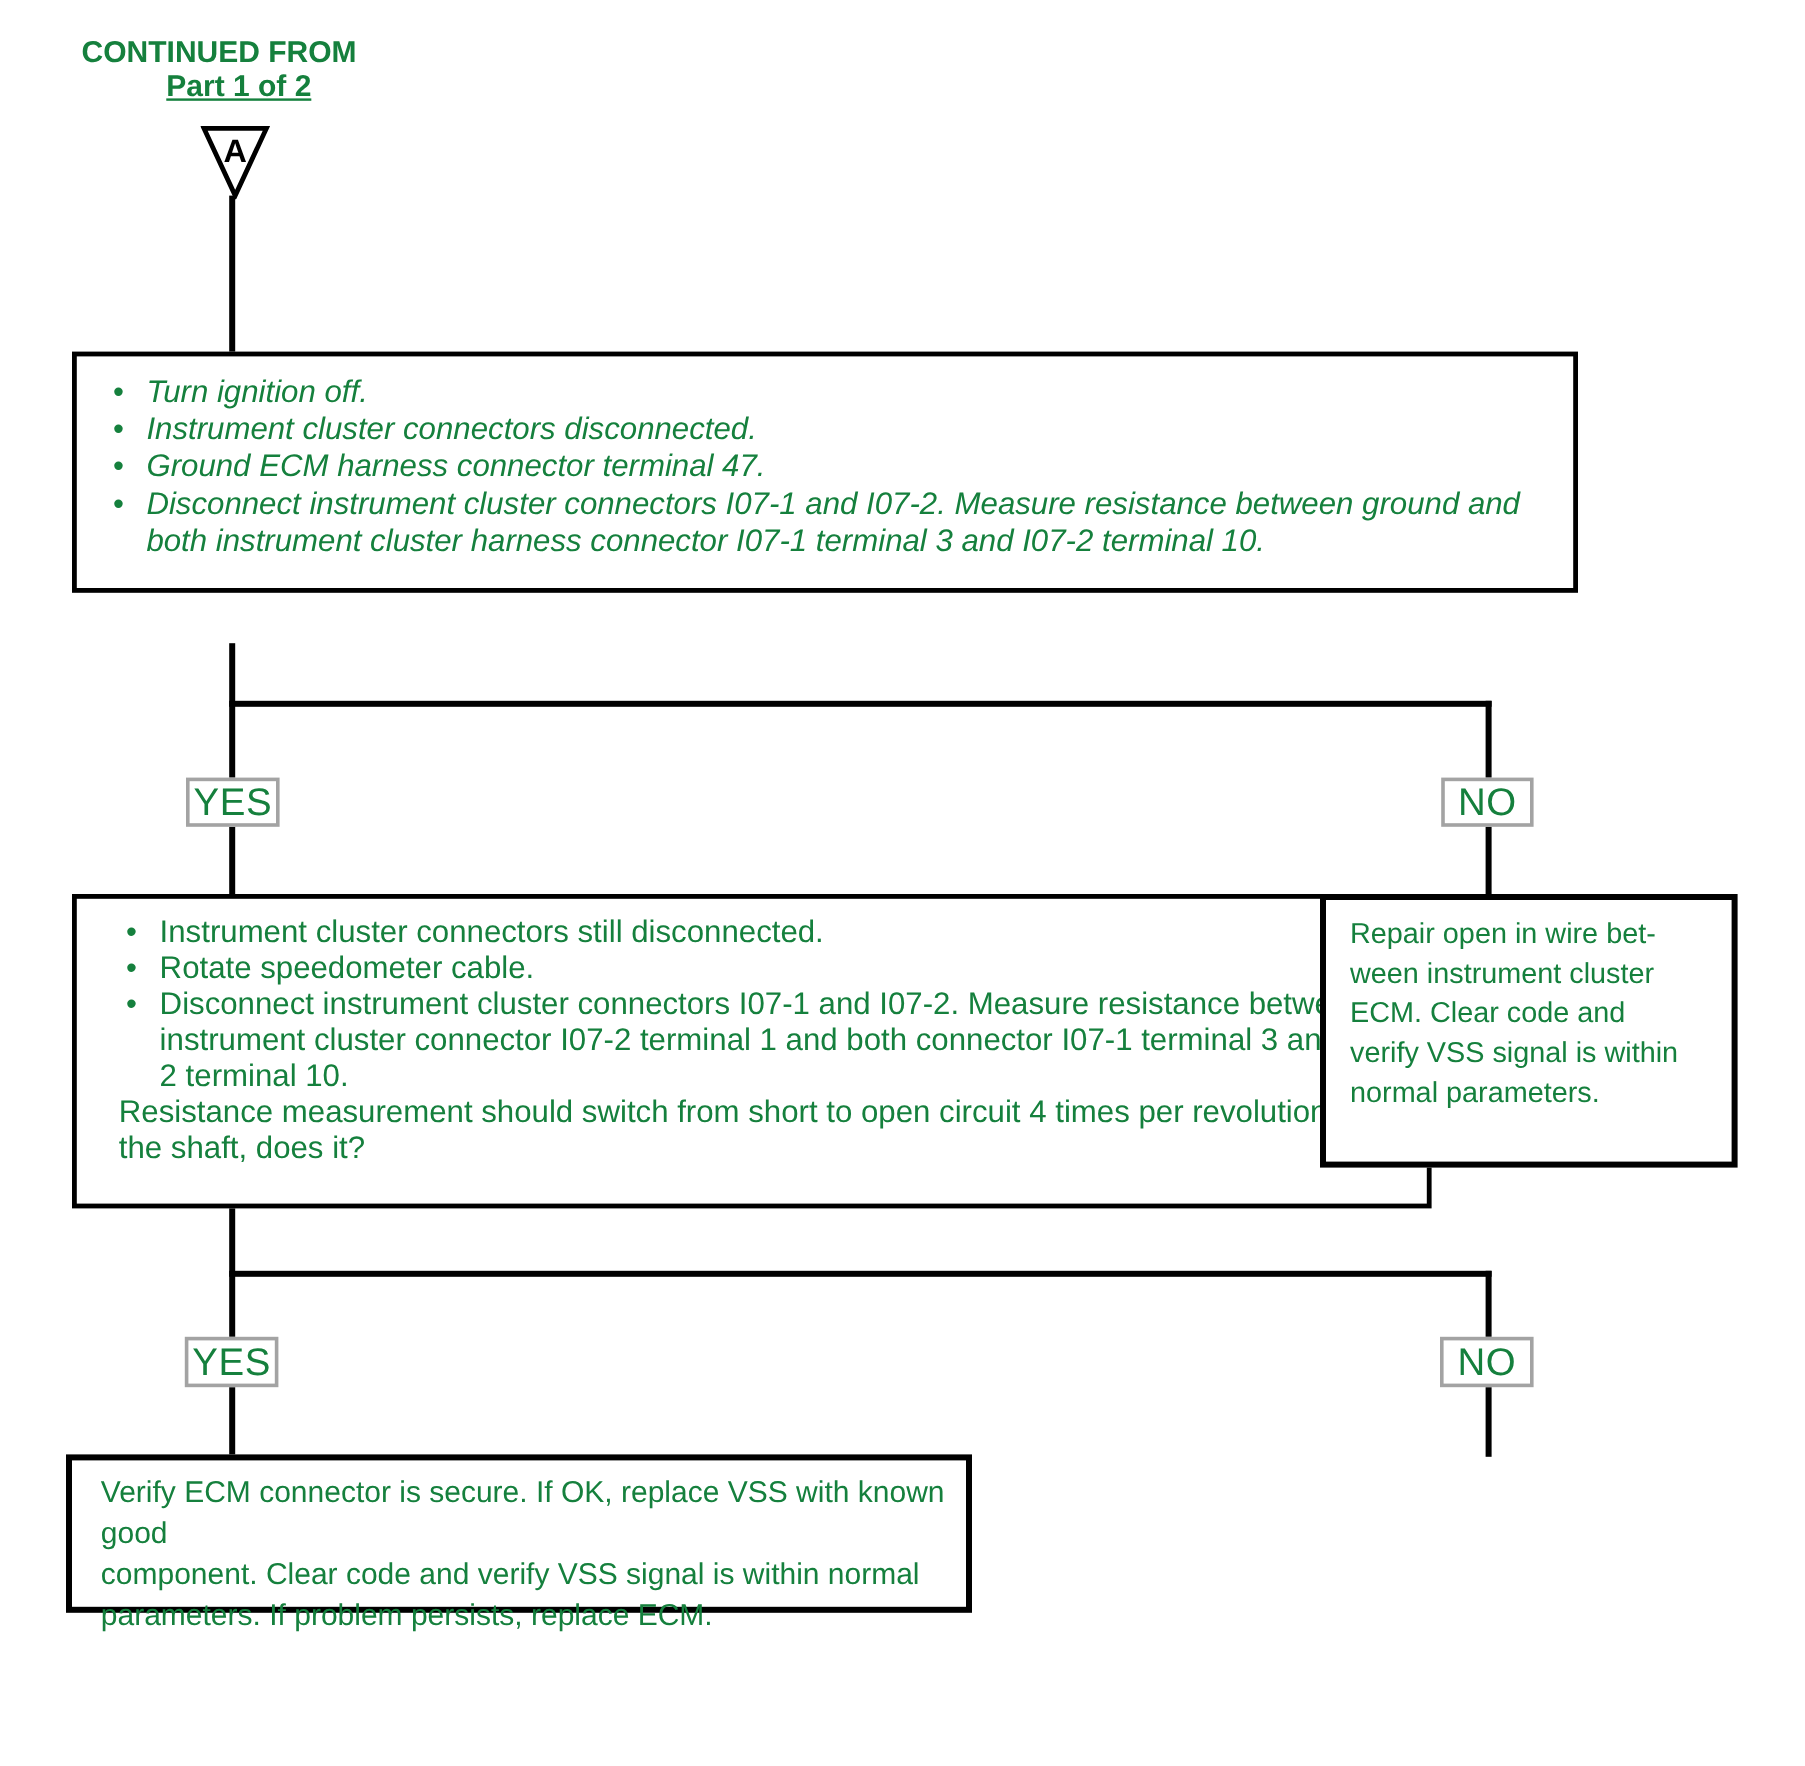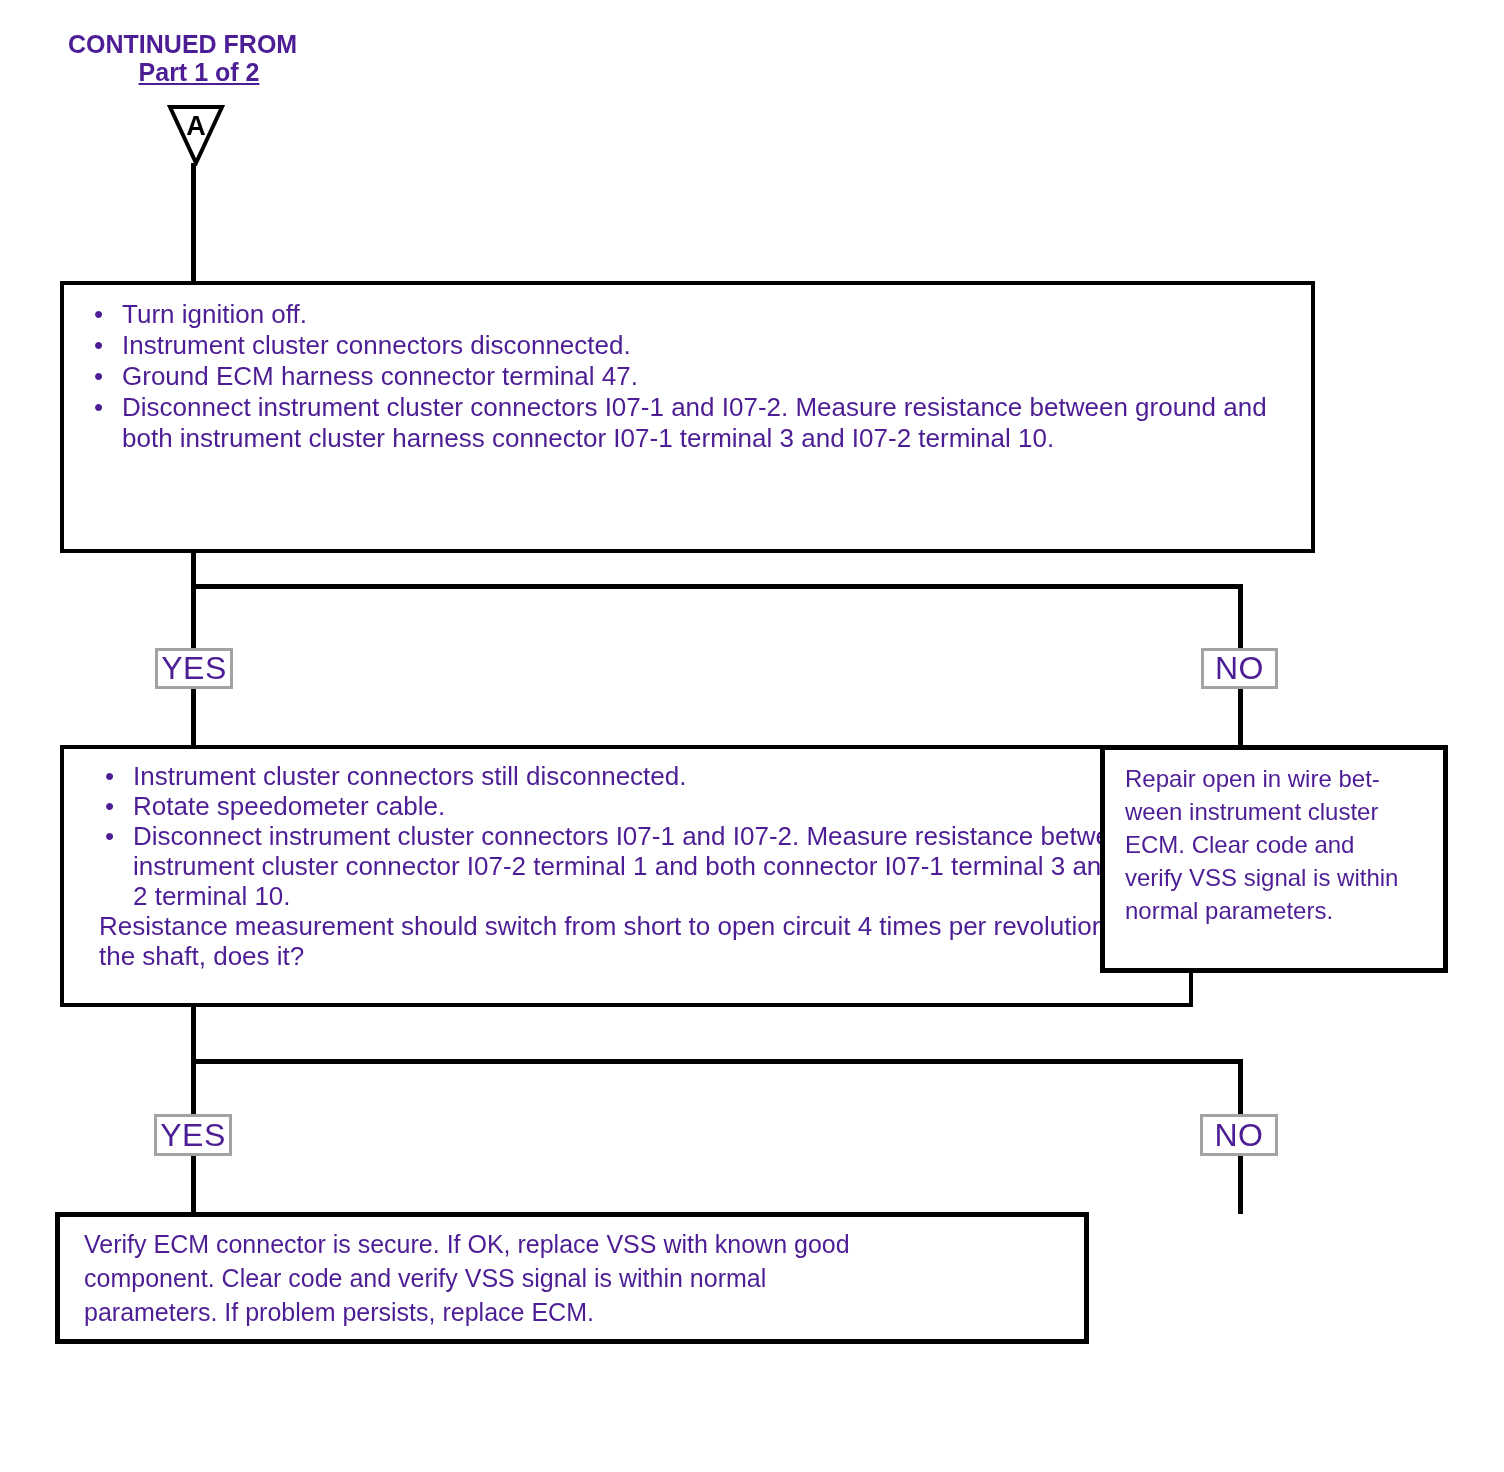--- a/index.html
+++ b/index.html
@@ -1,21 +1,21 @@
 <!DOCTYPE html>
 <html><head>
 <meta charset="utf-8">
 <style>
   html, body { margin: 0; padding: 0; background: #ffffff; }
   .canvas {
     position: relative;
     width: 1504px;
     height: 1472px;
     background: #ffffff;
-    color: #4c1d95;
+    color: #15803d;
     font-family: "Liberation Sans", sans-serif;
     overflow: hidden;
     border-radius: 22px;
   }
   .vline, .hline { position: absolute; background: #000000; }
   .node {
     position: absolute;
     border: 4px solid #000000;
     background: #ffffff;
     box-sizing: border-box;
@@ -86,21 +86,21 @@
   <div class="hline" style="left:191px; top:584px; width:1052px; height:5px;"></div>
   <div class="vline" style="left:1238px; top:584px; width:5px; height:66px;"></div>
   <div class="vline" style="left:191px; top:687px; width:5px; height:60px;"></div>
   <div class="vline" style="left:1238px; top:687px; width:5px; height:60px;"></div>
   <div class="vline" style="left:191px; top:1005px; width:5px; height:111px;"></div>
   <div class="hline" style="left:191px; top:1059px; width:1052px; height:5px;"></div>
   <div class="vline" style="left:1238px; top:1059px; width:5px; height:57px;"></div>
   <div class="vline" style="left:191px; top:1154px; width:5px; height:60px;"></div>
   <div class="vline" style="left:1238px; top:1154px; width:5px; height:60px;"></div>
 
-  <div class="node" style="left:60px; top:281px; width:1255px; height:272px;">
+  <div class="node" style="left:60px; top:293px; width:1255px; height:201px;font-style:italic;">
     <div class="node-inner">
       <div class="bullet">Turn ignition off.</div>
       <div class="bullet">Instrument cluster connectors disconnected.</div>
       <div class="bullet">Ground ECM harness connector terminal 47.</div>
       <div class="bullet">Disconnect instrument cluster connectors I07-1 and I07-2. Measure resistance between ground and both instrument cluster harness connector I07-1 terminal 3 and I07-2 terminal 10.</div>
     </div>
   </div>
 
   <div class="decision" style="left:155px; top:648px; width:78px; height:41px;">YES</div>
   <div class="decision" style="left:1201px; top:648px; width:77px; height:41px;">NO</div>
@@ -120,21 +120,21 @@
       <div>ween instrument cluster</div>
       <div>ECM. Clear code and</div>
       <div>verify VSS signal is within</div>
       <div>normal parameters.</div>
     </div>
   </div>
 
   <div class="decision" style="left:154px; top:1114px; width:78px; height:42px;">YES</div>
   <div class="decision" style="left:1200px; top:1114px; width:78px; height:42px;">NO</div>
 
-  <div class="node node-thick verify-box" style="left:55px; top:1212px; width:1034px; height:132px;">
+  <div class="node node-thick verify-box" style="left:55px; top:1212px; width:755px; height:132px;">
     <div class="node-inner">
       <div>Verify ECM connector is secure. If OK, replace VSS with known good</div>
       <div>component. Clear code and verify VSS signal is within normal</div>
       <div>parameters. If problem persists, replace ECM.</div>
     </div>
   </div>
 
 
 </div>
 

